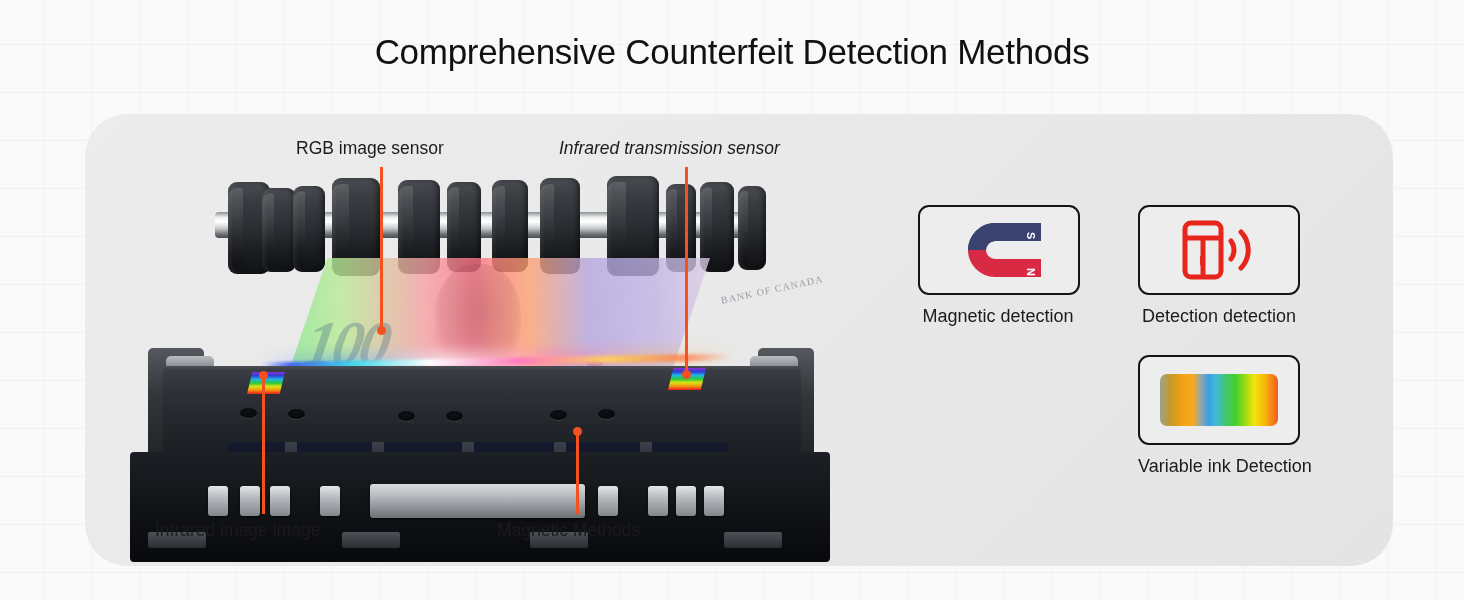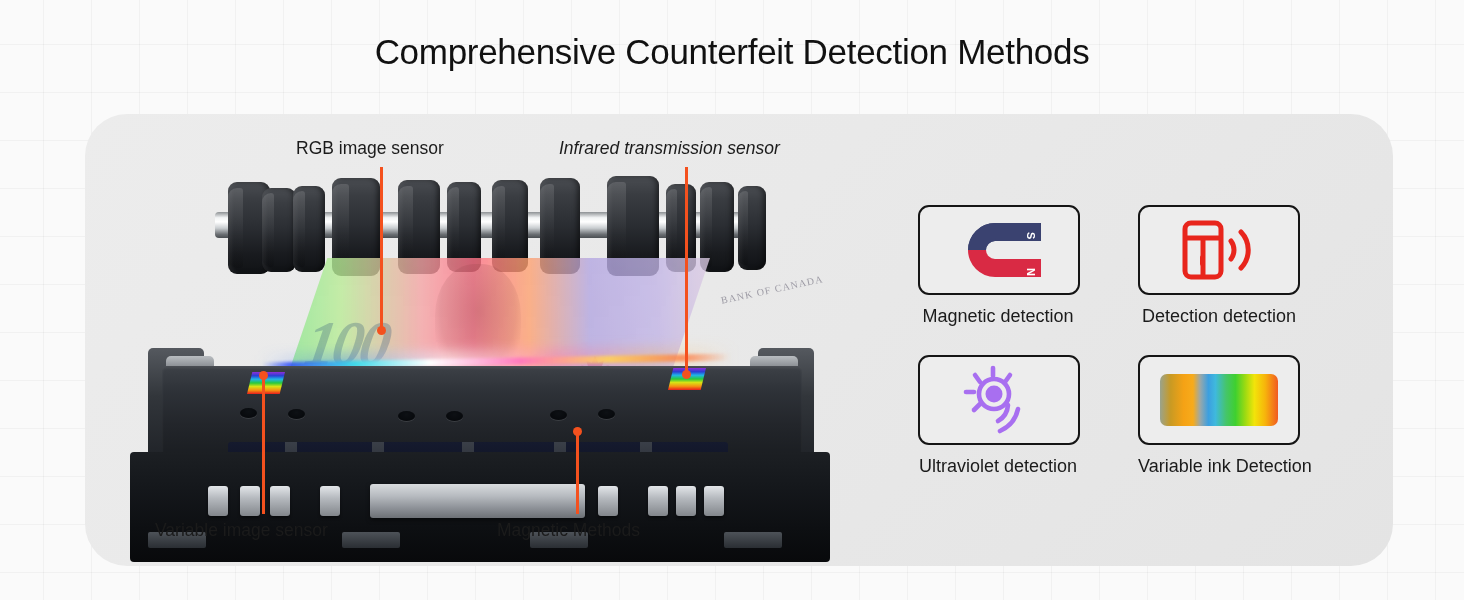--- a/index.html
+++ b/index.html
@@ -439,21 +439,21 @@
 </div>
 
 <div class="callout-label" style="left:296px; top:138px;">RGB image sensor</div>
 <div class="leader" style="left:380px; top:167px; height:164px;"></div>
 <div class="leader-dot" style="left:377px; top:326px;"></div>
 
 <div class="callout-label" style="left:559px; top:138px;font-style:italic;">Infrared transmission sensor</div>
 <div class="leader" style="left:685px; top:167px; height:206px;"></div>
 <div class="leader-dot" style="left:682px; top:370px;"></div>
 
-<div class="callout-label" style="left:155px; top:520px;">Variable image sensor</div>
+<div class="callout-label" style="left:155px; top:520px;">Infrared image image</div>
 <div class="leader" style="left:262px; top:376px; height:138px;"></div>
 <div class="leader-dot" style="left:259px; top:371px;"></div>
 
 <div class="callout-label" style="left:497px; top:520px;">Magnetic Methods</div>
 <div class="leader" style="left:576px; top:432px; height:82px;"></div>
 <div class="leader-dot" style="left:573px; top:427px;"></div>
 
 <div class="cards-area">
 
   <div class="card-cell c0">
@@ -485,40 +485,20 @@
           <line x1="22" y1="21" x2="22" y2="58" stroke="#e8251c" stroke-width="5"></line>
           <rect x="19" y="36" width="5" height="11" rx="2.5" fill="#e8251c"></rect>
           <path d="M50 22 A15 15 0 0 1 50 40" fill="none" stroke="#e8251c" stroke-width="5" stroke-linecap="round"></path>
           <path d="M60 13 A26 26 0 0 1 60 49" fill="none" stroke="#e8251c" stroke-width="5" stroke-linecap="round"></path>
         </svg>
       </div>
     </div>
     <div class="card-label">Detection detection</div>
   </div>
 
-  <div class="card-cell c2">
-    <div class="card-box">
-      <div class="icon-wrap">
-        <svg width="78" height="70" viewBox="0 0 78 70" aria-hidden="true">
-          <g stroke="#a86ff0" stroke-width="4.6" stroke-linecap="round">
-            <line x1="33" y1="3" x2="33" y2="11"></line>
-            <line x1="15" y1="10" x2="20" y2="17"></line>
-            <line x1="6" y1="27" x2="14" y2="27"></line>
-            <line x1="14" y1="45" x2="20" y2="39"></line>
-            <line x1="50" y1="10" x2="45" y2="17"></line>
-          </g>
-          <circle cx="34" cy="29" r="15" fill="none" stroke="#a86ff0" stroke-width="4.6"></circle>
-          <circle cx="34" cy="29" r="8.5" fill="#a86ff0"></circle>
-          <path d="M48 40 A20 20 0 0 1 38 56" fill="none" stroke="#a86ff0" stroke-width="4.6" stroke-linecap="round"></path>
-          <path d="M58 44 A31 31 0 0 1 40 66" fill="none" stroke="#a86ff0" stroke-width="4.6" stroke-linecap="round"></path>
-        </svg>
-      </div>
-    </div>
-    <div class="card-label">Ultraviolet detection</div>
-  </div>
 
   <div class="card-cell c3">
     <div class="card-box">
       <div class="icon-wrap">
         <div class="ink-swatch"></div>
       </div>
     </div>
     <div class="card-label">Variable ink Detection</div>
   </div>
 

